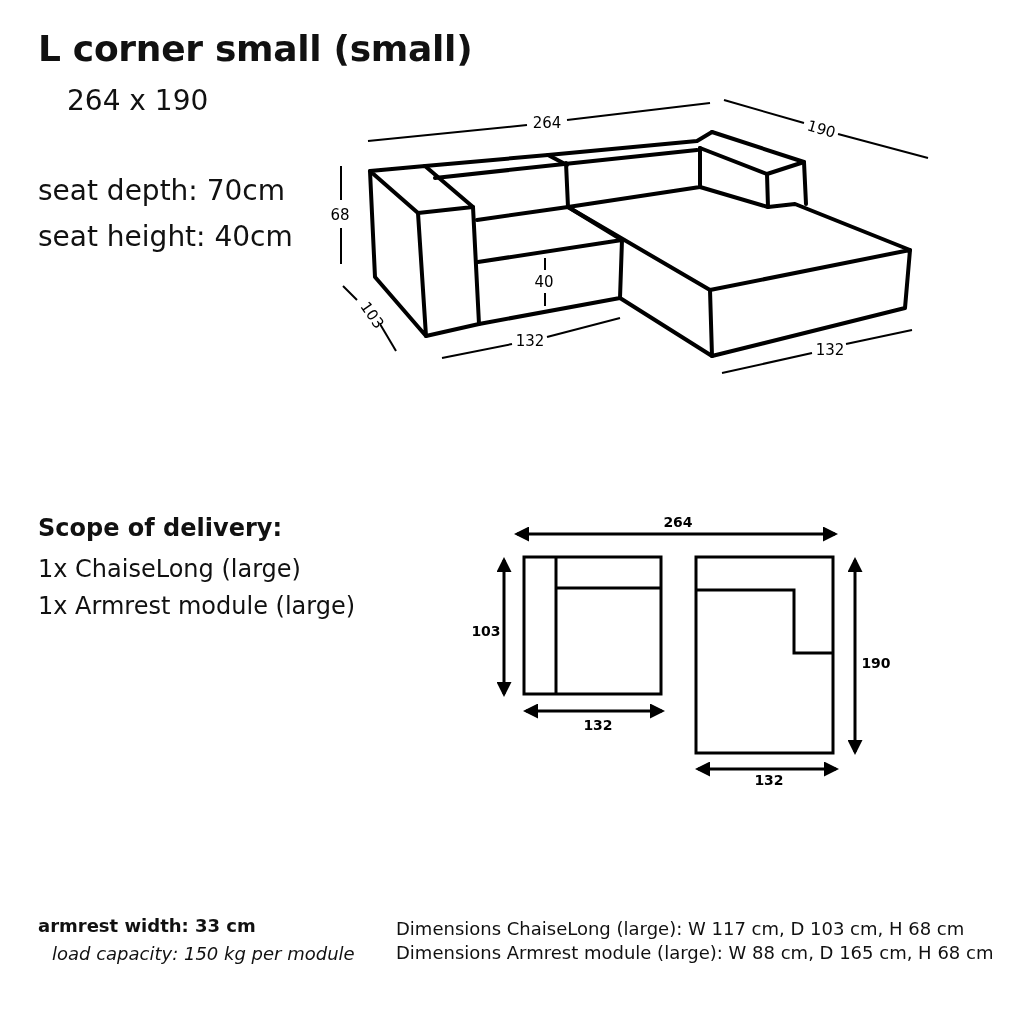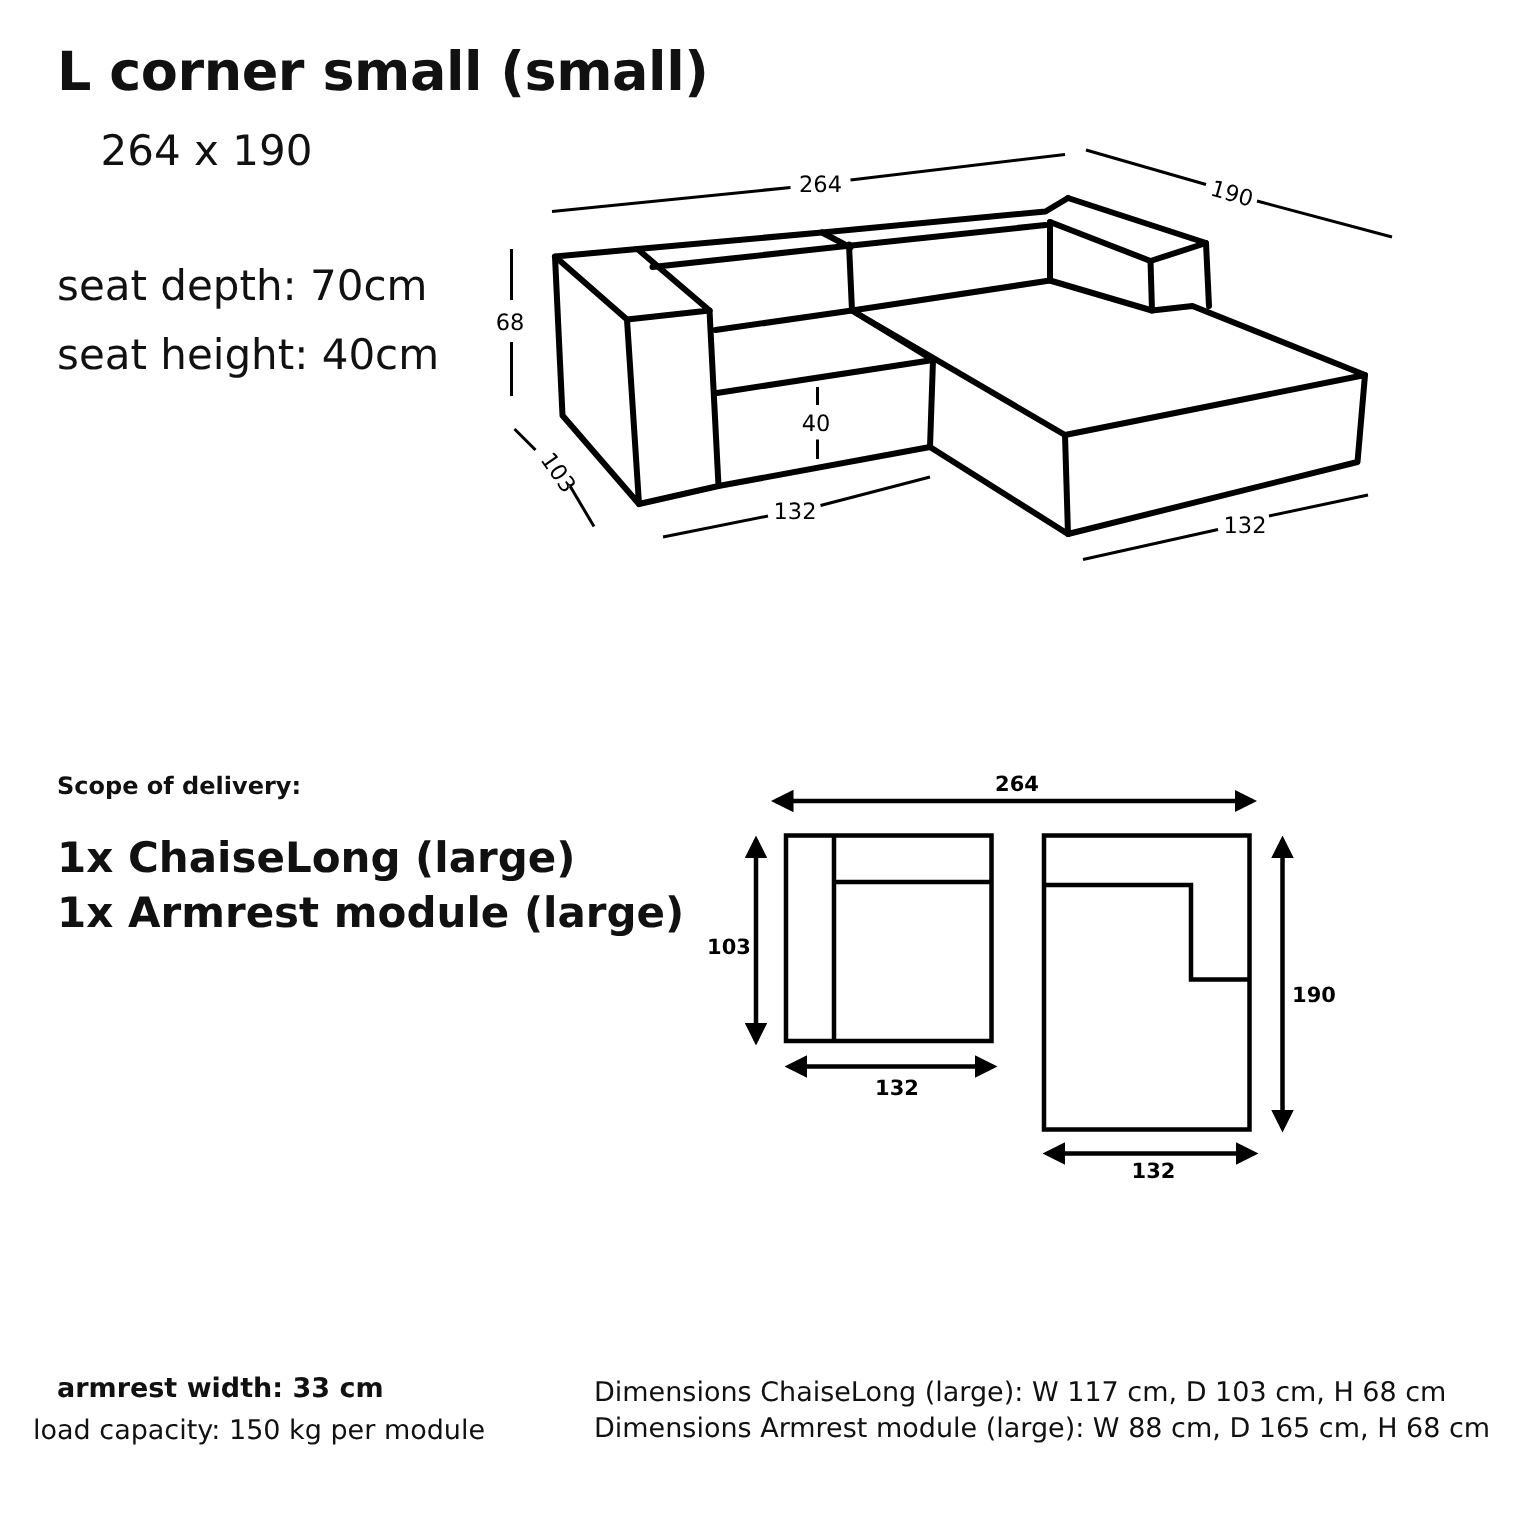--- a/index.html
+++ b/index.html
@@ -2,22 +2,22 @@
 <html><head>
   <meta charset="utf-8">
   <style>
     html, body { margin: 0; padding: 0; background: #ffffff; }
     body { width: 1024px; height: 1024px; position: relative; overflow: hidden;
            font-family: "DejaVu Sans", "Liberation Sans", sans-serif; color: #111; }
     .abs { position: absolute; white-space: nowrap; }
     .title { left: 38px; top: 28px; font-size: 36px; font-weight: bold; letter-spacing: -0.3px; }
     .subtitle { left: 38px; top: 84px; font-size: 28px; margin-left: 29px; }
     .spec { left: 38px; font-size: 28px; }
-    .scope-title { left: 38px; top: 514px; font-size: 16px; font-weight: bold; }
-    .scope-item { left: 38px; font-size: 28px; font-weight: bold; }
+    .scope-title { left: 38px; top: 514px; font-size: 24px; font-weight: bold; }
+    .scope-item { left: 38px; font-size: 24px; }
     .foot { font-size: 18px; }
     svg { position: absolute; left: 0; top: 0; }
     svg text { font-family: "DejaVu Sans", sans-serif; }
   </style>
 </head>
 <body>
 
 <div class="abs title">L corner small (small)</div>
 <div class="abs subtitle">264 x 190</div>
 
@@ -110,15 +110,15 @@
     <text x="876" y="668" text-anchor="middle">190</text>
     <text x="769" y="785" text-anchor="middle">132</text>
   </g>
 </svg>
 
 <div class="abs scope-title">Scope of delivery:</div>
 <div class="abs scope-item" style="top:555px;">1x ChaiseLong (large)</div>
 <div class="abs scope-item" style="top:592px;">1x Armrest module (large)</div>
 
 <div class="abs foot" style="left:38px; top:915px;font-weight:bold;">armrest width: 33 cm</div>
-<div class="abs foot" style="left:22px; top:943px;">load capacity: 150 kg per module</div>
+<div class="abs foot" style="left:52px; top:943px;font-style:italic;">load capacity: 150 kg per module</div>
 <div class="abs foot" style="left:396px; top:918px;text-align:right;">Dimensions ChaiseLong (large): W 117 cm, D 103 cm, H 68 cm</div>
 <div class="abs foot" style="left:396px; top:942px;">Dimensions Armrest module (large): W 88 cm, D 165 cm, H 68 cm</div>
 
 </body></html>

